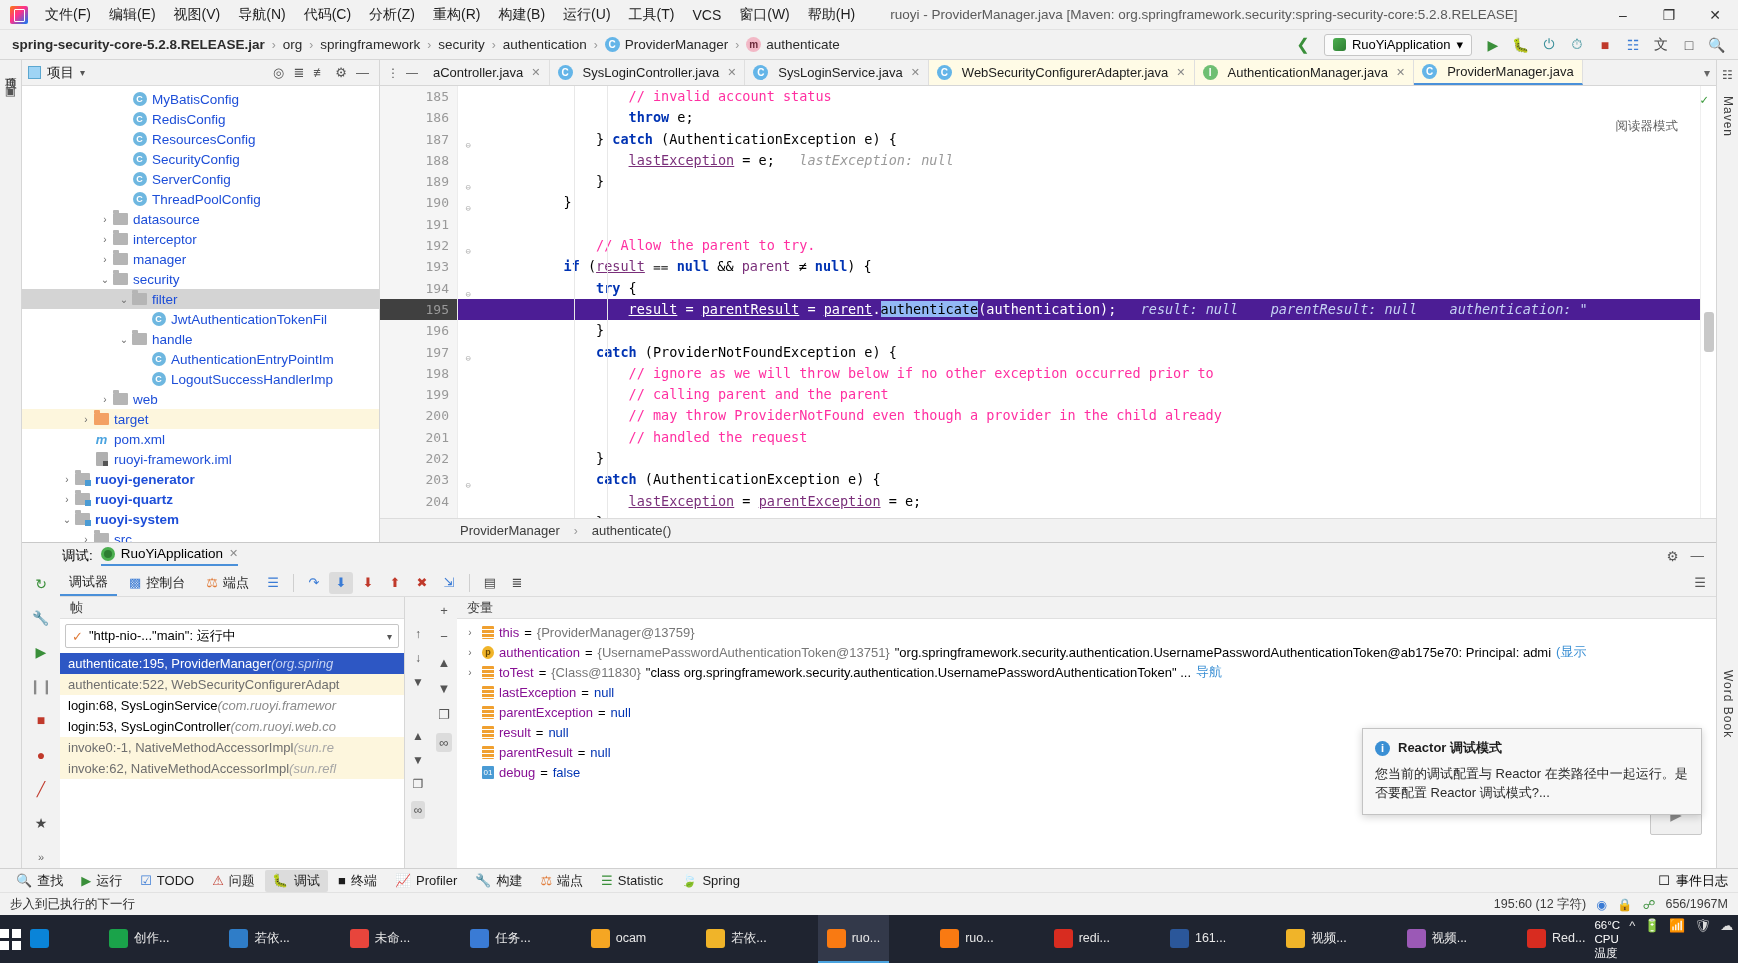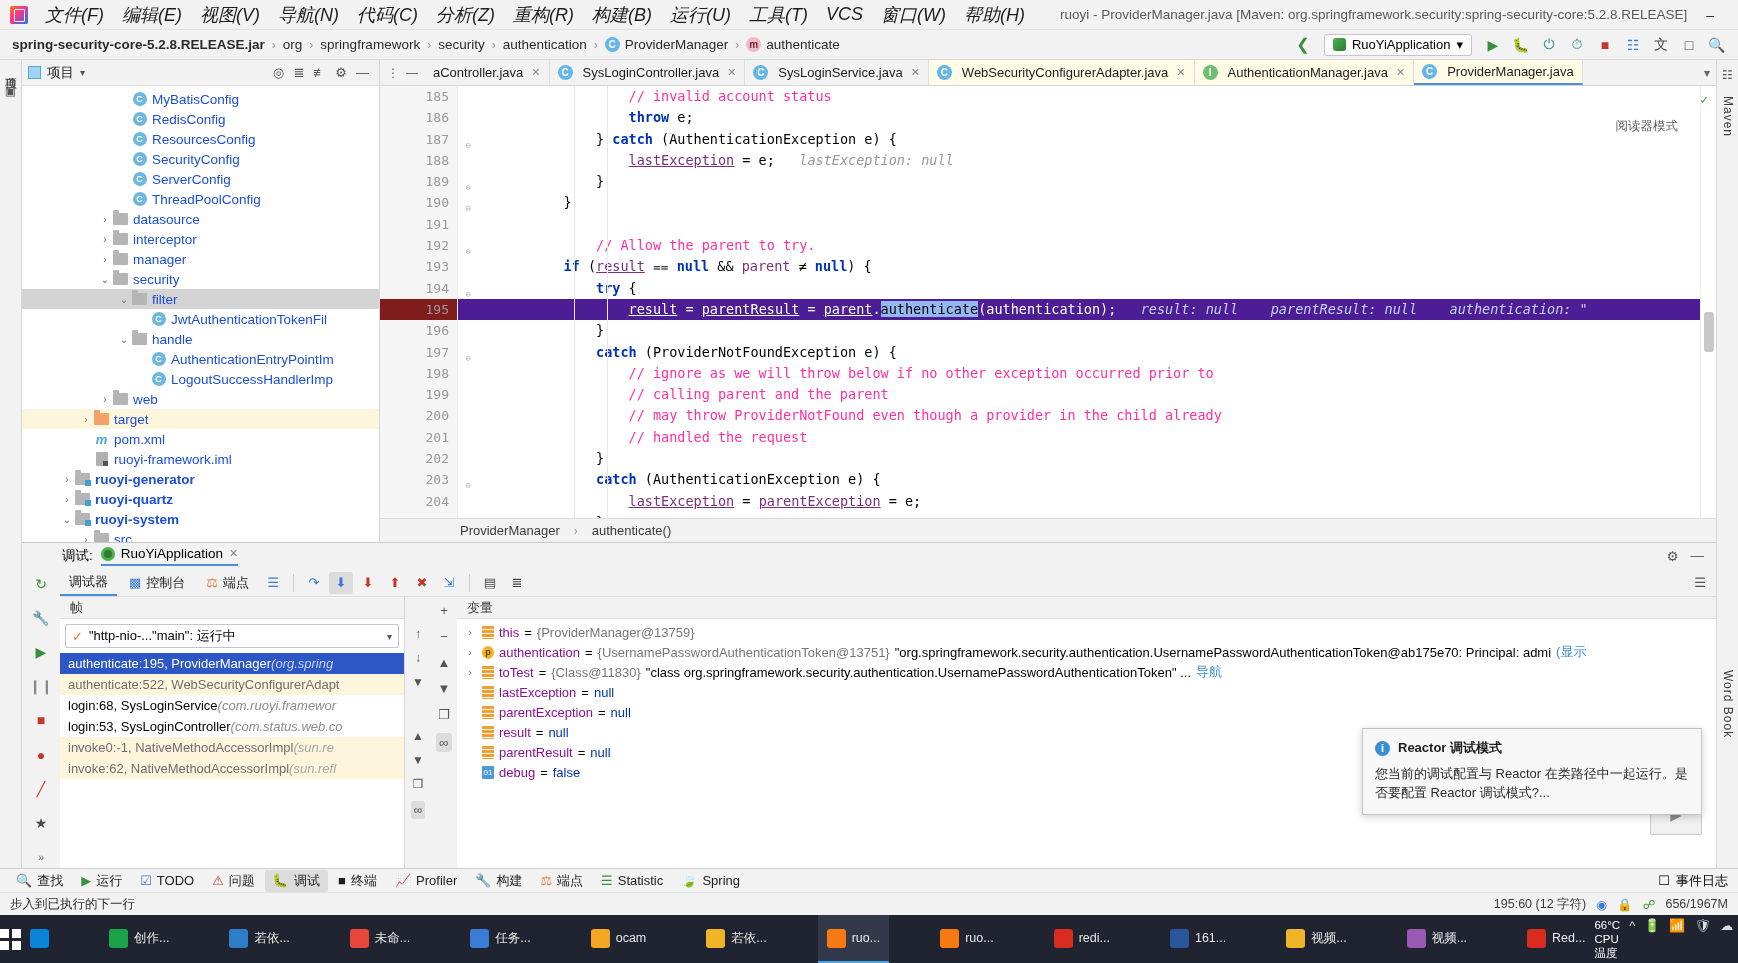--- a/index.html
+++ b/index.html
@@ -19,21 +19,21 @@
     border-bottom: 1px solid #e2e2e2; flex: 0 0 30px;
   }
   .app-logo {
     width: 18px; height: 18px; margin: 0 8px 0 10px; border-radius: 2px;
     background: linear-gradient(135deg,#f97a12 0%,#ff318c 45%,#087cfa 100%);
     position: relative; flex: 0 0 18px;
   }
   .app-logo::after{content:"";position:absolute;left:4px;top:3px;width:9px;height:11px;border:1.5px solid #fff;border-radius:1px;}
   .menubar { display: flex; align-items: center; gap: 0px; }
   .menu-item {
-    padding: 4px 9px; font-size: 18px; color: #1d1d1d; white-space: nowrap; cursor: default; font-style: italic;
+    padding: 4px 9px; font-size: 14px; color: #1d1d1d; white-space: nowrap; cursor: default;
   }
   .win-title {
     margin-left: 26px; font-size: 13.5px; color: #5a5a5a; white-space: nowrap;
   }
   .win-ctrls { margin-left: auto; display: flex; height: 30px; }
   .win-btn { width: 46px; height: 30px; display: flex; align-items: center; justify-content: center; color: #333; font-size: 14px; }
 
   
   .navbar {
     height: 30px; background: #f2f2f2; display: flex; align-items: center;
@@ -528,21 +528,21 @@
                 <div class="gline">185</div>
                 <div class="gline">186</div>
                 <div class="gline">187<span class="fold">⊖</span></div>
                 <div class="gline">188</div>
                 <div class="gline">189<span class="fold">⊖</span></div>
                 <div class="gline">190<span class="fold">⊖</span></div>
                 <div class="gline">191</div>
                 <div class="gline">192<span class="fold">⊖</span></div>
                 <div class="gline">193</div>
                 <div class="gline">194<span class="fold">⊖</span></div>
-                <div class="gline" style="background: #7f1d1d;">195</div>
+                <div class="gline" style="background: #404040;">195</div>
                 <div class="gline">196</div>
                 <div class="gline">197<span class="fold">⊖</span></div>
                 <div class="gline">198</div>
                 <div class="gline">199</div>
                 <div class="gline">200</div>
                 <div class="gline">201</div>
                 <div class="gline">202</div>
                 <div class="gline">203<span class="fold">⊖</span></div>
                 <div class="gline">204</div>
                 <div class="gline">205</div>
@@ -657,21 +657,21 @@
                     </div>
                     <div class="frow dim">
                       <span>authenticate:522, WebSecurityConfigurerAdapt</span>
                     </div>
                     <div class="frow">
                       <span>login:68, SysLoginService</span>
                       <span class="pkg"> (com.ruoyi.framewor</span>
                     </div>
                     <div class="frow">
                       <span>login:53, SysLoginController</span>
-                      <span class="pkg"> (com.status.web.co</span>
+                      <span class="pkg"> (com.ruoyi.web.co</span>
                     </div>
                     <div class="frow dim">
                       <span>invoke0:-1, NativeMethodAccessorImpl</span>
                       <span class="pkg"> (sun.re</span>
                     </div>
                     <div class="frow dim">
                       <span>invoke:62, NativeMethodAccessorImpl</span>
                       <span class="pkg"> (sun.refl</span>
                     </div>
                   </div>

